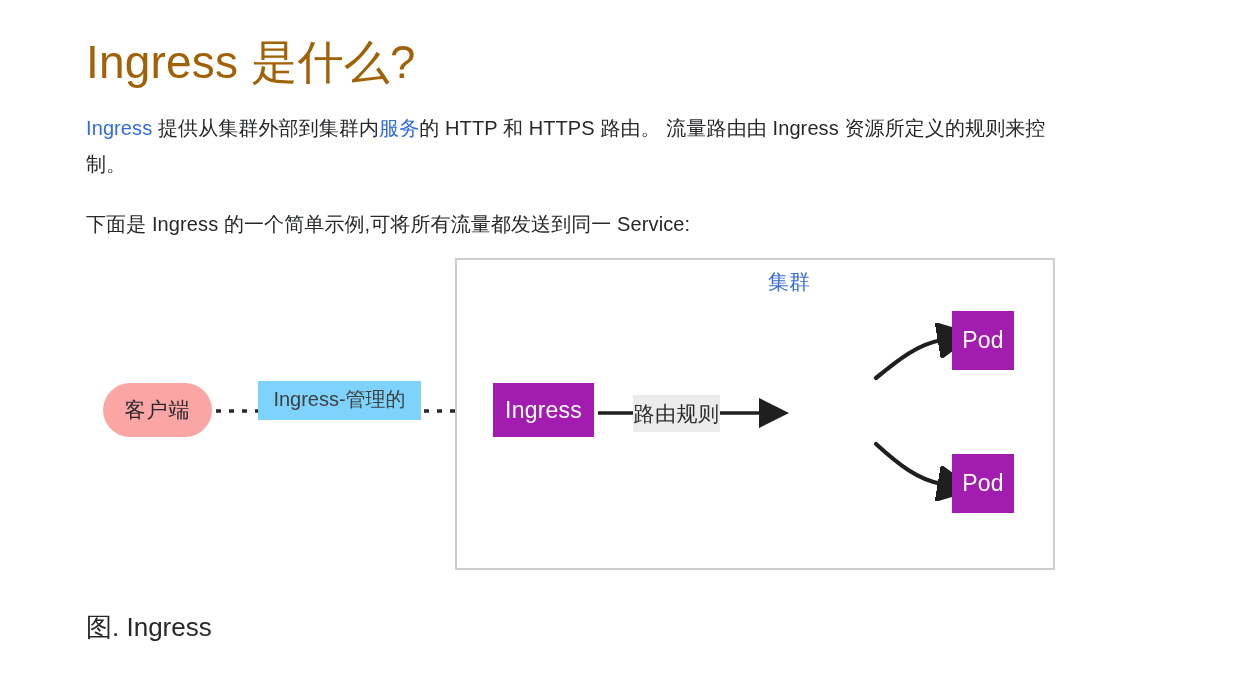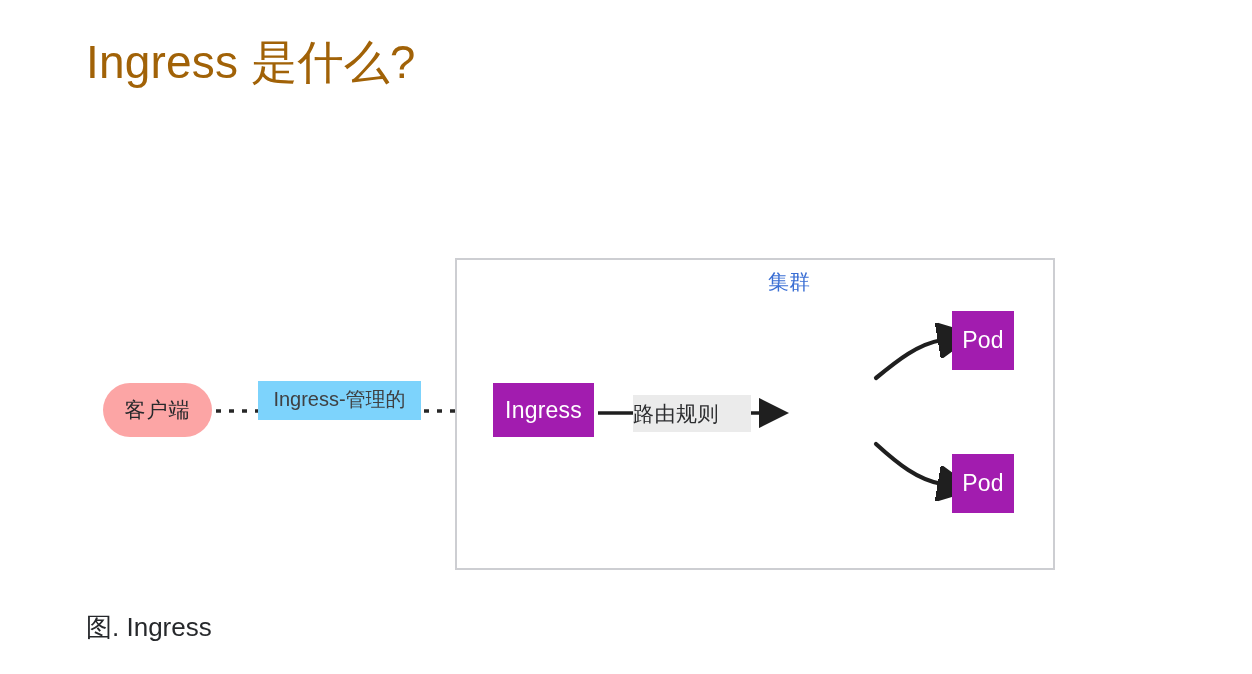--- a/index.html
+++ b/index.html
@@ -143,27 +143,27 @@
     font-size: 20px;
     line-height: 33px;
     text-align: center;
     padding: 2px 0 4px 0;
   }
   #lb-label .lb-line { display: block; white-space: nowrap; }
   #route-label {
     position: absolute;
     left: 547px;
     top: 147px;
-    width: 118px;
+    width: 87px;
     height: 37px;
     background: #ebebeb;
     color: #2c2d2f;
     font-size: 21px;
     line-height: 37px;
-    text-align: left;
+    text-align: center;
     letter-spacing: 0.5px;
   }
   #caption {
     position: absolute;
     left: 0px;
     top: 362px;
     font-size: 26px;
     color: #26282b;
   }
   svg.overlay {
@@ -180,21 +180,23 @@
   #cluster-label, .node-box, #client-node, #route-label { z-index: 4; }
   #lb-label { z-index: 5; }
 </style>
 </head>
 <body>
 
 <div class="page">
 
   <h1 id="page-title">Ingress 是什么?</h1>
 
-
+  <p class="para" id="intro-paragraph"><a class="link">Ingress</a><span> 提供从集群外部到集群内</span><a class="link">服务</a><span>的 HTTP 和 HTTPS 路由。 流量路由由 Ingress 资源所定义的规则来控制。</span></p>
+
+  <p class="para" id="example-paragraph">下面是 Ingress 的一个简单示例,可将所有流量都发送到同一 Service:</p>
 
   <div id="figure">
 
     <div id="diagram-canvas">
 
       <svg class="overlay under" viewBox="0 0 1000 336">
         <defs>
           <marker id="arrowDotted" markerWidth="9" markerHeight="9" refX="1" refY="4.5" orient="auto">
             <path d="M0,0 L9,4.5 L0,9 z" fill="#272727"></path>
           </marker>

